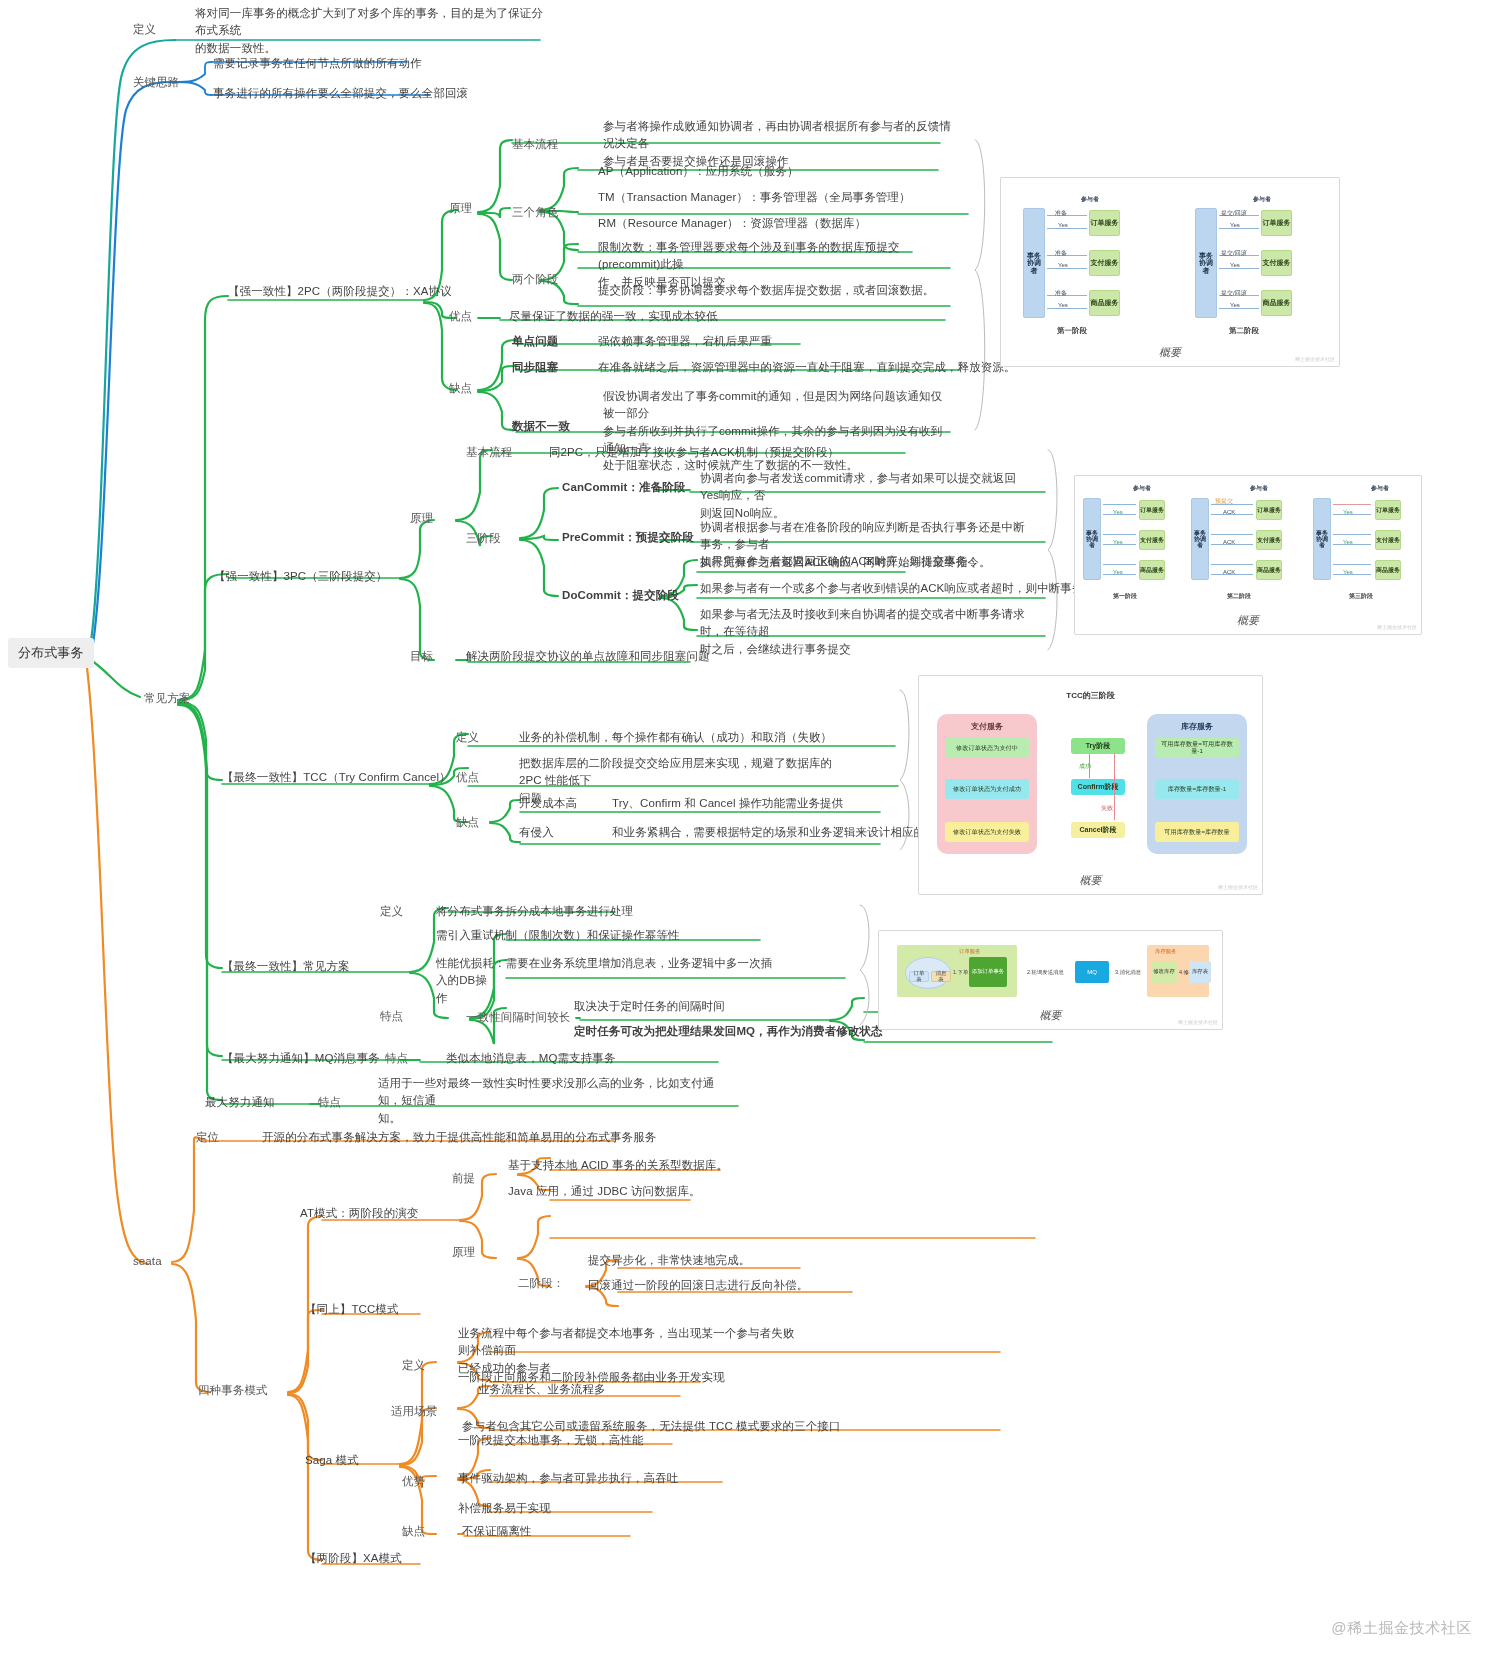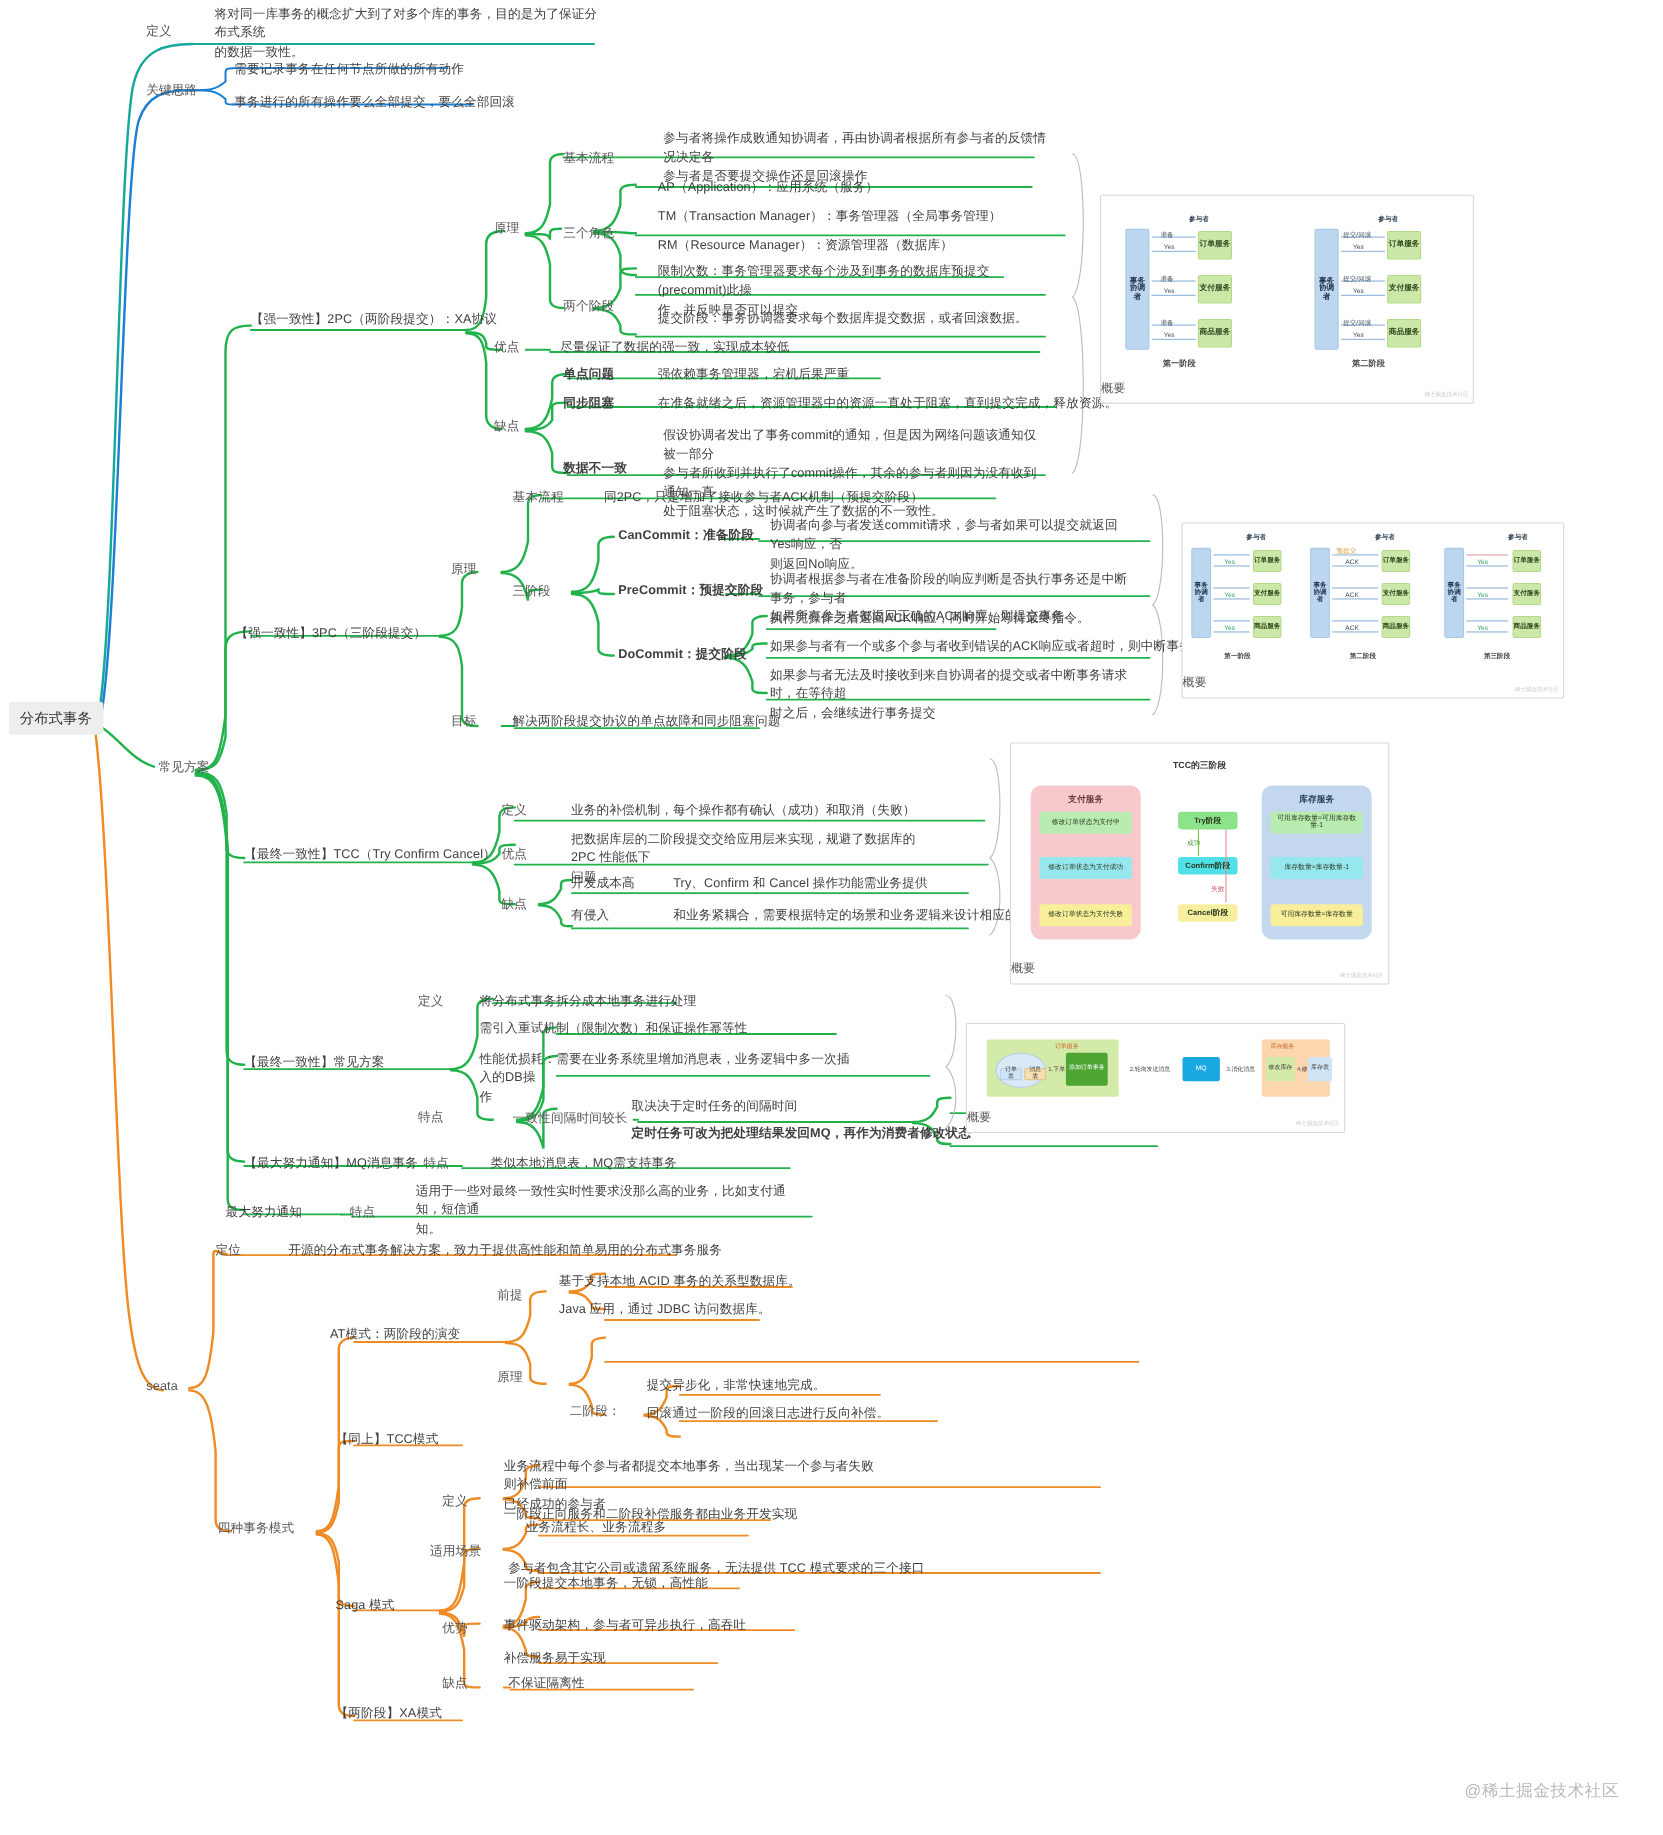--- a/index.html
+++ b/index.html
@@ -35,22 +35,24 @@
 
   .imgbox {
     position:absolute;
     border:1px solid #d8d8d8;
     background:#fff;
     border-radius:2px;
   }
   .imgcap {
     position:absolute;
     bottom:6px; left:0; right:0;
+    text-align:center;
     font-size:11px;
     color:#555;
+    font-style:italic;
   }
   .wm {
     position:absolute;
     right:4px; bottom:4px;
     font-size:5px;
     color:#c9c9c9;
   }
   .watermark-corner {
     position:absolute;
     right:40px; bottom:30px;

